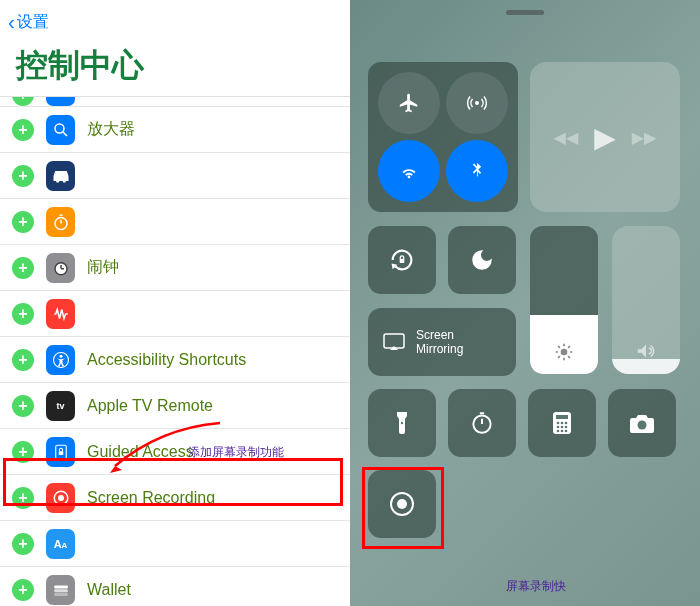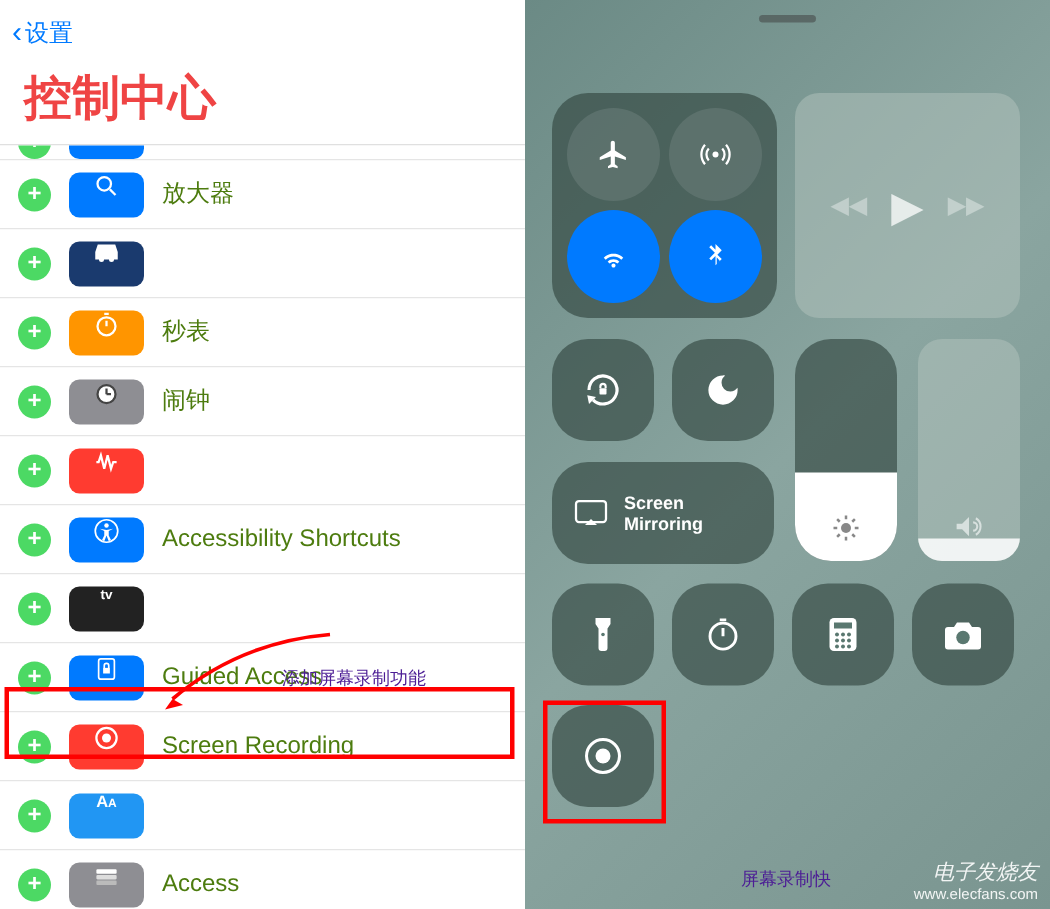--- a/index.html
+++ b/index.html
@@ -6,44 +6,44 @@
     body { font-family: -apple-system, "Helvetica Neue", Arial, sans-serif; background: #fff; width: 700px; height: 606px; overflow: hidden; position: relative; }
     .container { display: flex; width: 700px; height: 606px; }
     .left-panel { width: 350px; height: 606px; background: #fff; position: relative; }
     .right-panel { width: 350px; height: 606px; background: #7a9a94; position: relative; overflow: hidden; }
     
     
     .nav-bar { height: 44px; display: flex; align-items: center; padding: 0 8px; font-size: 16px; color: #007aff; }
     .nav-back { display: inline-flex; align-items: center; }
     .nav-chevron { font-size: 20px; margin-right: 2px; }
     .title-bar { padding: 0 16px 8px 16px; }
-    .title { font-size: 32px; font-weight: 700; color: #ef4444; }
+    .title { font-size: 32px; font-weight: 700; color: #15803d; }
     .list { border-top: 1px solid #e0e0e0; }
     .list-row { display: flex; align-items: center; height: 46px; padding: 0 12px; border-bottom: 1px solid #e5e5e5; background: #fff; }
     .add-btn { width: 22px; height: 22px; border-radius: 50%; background: #4cd964; display: flex; align-items: center; justify-content: center; color: #fff; font-size: 16px; font-weight: bold; margin-right: 12px; flex-shrink: 0; }
-    .app-icon { width: 50px; height: 30px; border-radius: 7px; display: flex; align-items: flex-start; justify-content: center; color: #fff; margin-right: 12px; flex-shrink: 0; font-size: 16px; }
+    .app-icon { width: 29px; height: 30px; border-radius: 7px; display: flex; align-items: center; justify-content: center; color: #fff; margin-right: 12px; flex-shrink: 0; font-size: 16px; }
     .row-label { font-size: 16px; color: #4d7c0f; flex: 1; white-space: nowrap; overflow: hidden; }
     .icon-blue { background: #007aff; }
     .icon-darkblue { background: #1a3a6e; }
     .icon-orange { background: #ff9500; }
     .icon-gray { background: #8e8e93; }
     .icon-red { background: #ff3b30; }
     .icon-black { background: #222; }
     .icon-bluea { background: #2196f3; }
     
     .annotation-text { position: absolute; color: #4c1d95; font-size: 12px; margin-top: 44px; }
     .annotation-arrow { position: absolute; }
     .highlight-box { position: absolute; border: 3px solid #ff0000; pointer-events: none; }
     
     
     .blur-bg { position: absolute; inset: 0; background: linear-gradient(135deg, #6b8a85 0%, #8aa5a0 50%, #7a9590 100%); }
     .grabber { position: absolute; top: 10px; left: 50%; transform: translateX(-50%); width: 38px; height: 5px; background: rgba(60,60,60,0.5); border-radius: 3px; }
     .cc-grid { position: absolute; top: 62px; left: 18px; right: 18px; }
     
-    .platter { background: rgba(50,70,65,0.65); border-radius: 24px; font-weight: bold; }
+    .platter { background: rgba(50,70,65,0.65); border-radius: 13px; }
     .platter-light { background: rgba(180,195,190,0.5); border-radius: 16px; }
     
     .connectivity { position: absolute; top: 0; left: 0; width: 150px; height: 150px; display: grid; grid-template-columns: 1fr 1fr; grid-template-rows: 1fr 1fr; padding: 10px; gap: 6px; }
     .conn-btn { border-radius: 50%; display: flex; align-items: center; justify-content: center; color: #fff; font-size: 20px; }
     .conn-off { background: rgba(100,120,115,0.7); }
     .conn-on { background: #007aff; }
     
     .media { position: absolute; top: 0; left: 162px; width: 150px; height: 150px; display: flex; align-items: center; justify-content: center; gap: 16px; color: rgba(255,255,255,0.75); }
     .media-play { font-size: 28px; }
     .media-skip { font-size: 16px; opacity: 0.5; }
@@ -111,21 +111,20 @@
   </div>
         <div class="list-row">
     <div class="add-btn">+</div>
     <div class="app-icon icon-orange">
             <svg width="18" height="18" viewBox="0 0 24 24">
               <circle cx="12" cy="14" r="8" stroke="#fff" stroke-width="2" fill="none"></circle>
               <line x1="12" y1="14" x2="12" y2="9" stroke="#fff" stroke-width="2"></line>
               <line x1="10" y1="3" x2="14" y2="3" stroke="#fff" stroke-width="2"></line>
             </svg>
           </div>
-    <div class="row-label">秒表</div>
   </div>
         <div class="list-row">
     <div class="add-btn">+</div>
     <div class="app-icon icon-gray">
             <svg width="18" height="18" viewBox="0 0 24 24">
               <circle cx="12" cy="13" r="8" stroke="#444" stroke-width="2" fill="#fff"></circle>
               <line x1="12" y1="13" x2="12" y2="8" stroke="#444" stroke-width="2"></line>
               <line x1="12" y1="13" x2="16" y2="13" stroke="#444" stroke-width="2"></line>
             </svg>
           </div>
@@ -148,20 +147,21 @@
               <path fill="#fff" d="M6 10l6 1 6-1-4 2v4l2 4-2 1-2-5-2 5-2-1 2-4v-4z"></path>
             </svg>
           </div>
     <div class="row-label">Accessibility Shortcuts</div>
   </div>
         <div class="list-row">
     <div class="add-btn">+</div>
     <div class="app-icon icon-black">
             <span style="color:#fff;font-size:9px;font-weight:600;">tv</span>
           </div>
+    <div class="row-label">Apple TV Remote</div>
   </div>
         <div class="list-row">
     <div class="add-btn">+</div>
     <div class="app-icon icon-blue">
             <svg width="18" height="18" viewBox="0 0 24 24">
               <rect x="5" y="3" width="14" height="18" rx="2" stroke="#fff" stroke-width="1.5" fill="none"></rect>
               <rect x="9" y="11" width="6" height="5" fill="#fff"></rect>
               <path stroke="#fff" stroke-width="1.5" fill="none" d="M10 11V9a2 2 0 014 0v2"></path>
             </svg>
           </div>
@@ -185,21 +185,21 @@
   </div>
         <div class="list-row">
     <div class="add-btn">+</div>
     <div class="app-icon icon-gray">
             <svg width="18" height="18" viewBox="0 0 24 24">
               <rect x="3" y="6" width="18" height="4" fill="#fff" rx="1"></rect>
               <rect x="3" y="11" width="18" height="4" fill="#ddd" rx="1"></rect>
               <rect x="3" y="16" width="18" height="4" fill="#bbb" rx="1"></rect>
             </svg>
           </div>
-    <div class="row-label">Access</div>
+    <div class="row-label">Wallet</div>
   </div>
       </div>
 
     <div class="annotation-text" style="top:400px; left:188px;">添加屏幕录制功能</div>
     <svg class="annotation-arrow" style="top:418px; left:100px;" width="130" height="60">
       <path d="M120,5 Q60,10 15,48" stroke="#ff0000" stroke-width="2.5" fill="none"></path>
       <path d="M15,48 L10,55 L22,52 Z" fill="#ff0000"></path>
     </svg>
     <div class="highlight-box" style="top:458px; left:3px; width:340px; height:48px;"></div>
   </div>
@@ -334,20 +334,16 @@
           <svg width="28" height="28" viewBox="0 0 28 28">
               <circle cx="14" cy="14" r="11" stroke="#fff" stroke-width="2" fill="none"></circle>
               <circle cx="14" cy="14" r="5" fill="#fff"></circle>
             </svg>
         </div>
       </div>
 
     </div>
 
     <div class="highlight-box" style="top:467px; left:12px; width:82px; height:82px;"></div>
-    <div class="annotation-text" style="top:534px; left:144px;">屏幕录制快</div>
-
-    <div class="watermark">
-      <span class="watermark-logo">电子发烧友</span>
-      <span>www.elecfans.com</span>
-    </div>
+    <div class="annotation-text" style="top:534px; left:156px;">屏幕录制快</div>
+
   </div>
 </div>
 
 </body></html>

